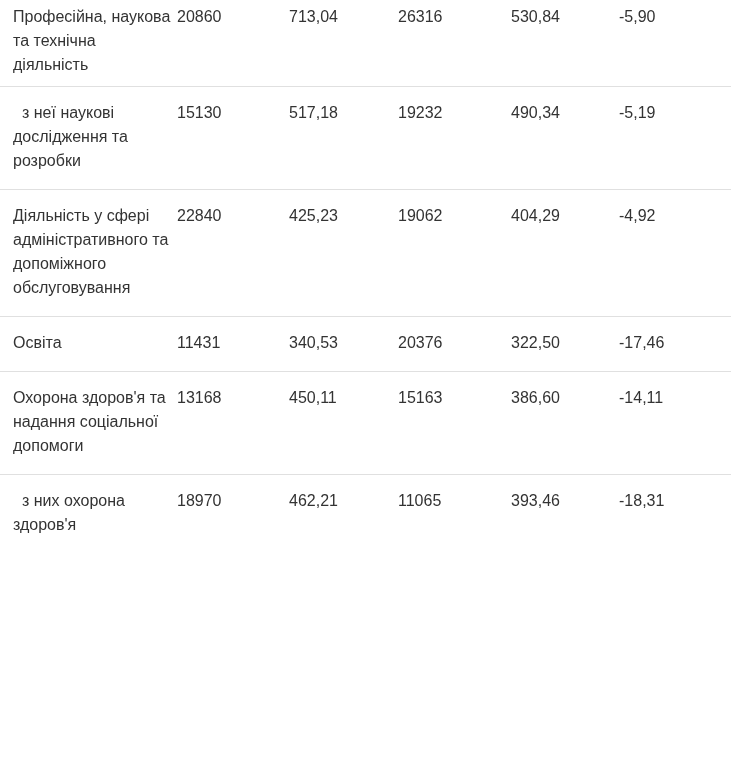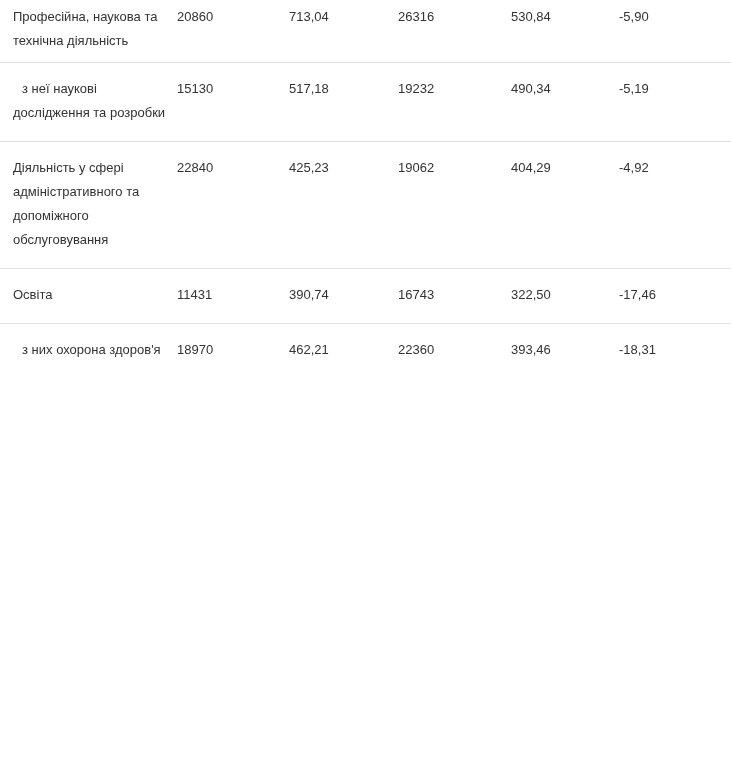--- a/index.html
+++ b/index.html
@@ -18,21 +18,21 @@
     table-layout: fixed;
   }
   .stats-table tr {
     border-bottom: 1px solid var(--divider, #e0e0e0);
   }
   .stats-table tr:last-child {
     border-bottom: none;
   }
   .stats-table td {
     vertical-align: top;
-    font-size: 13px;
+    font-size: 16px;
     line-height: 24px;
     color: var(--text, #333333);
     padding: 14px 0 16px 0;
     overflow: hidden;
     margin-left: 44px;
   }
   
   .stats-table tr:first-child td {
     padding-top: 5px;
     padding-bottom: 9px;
@@ -82,27 +82,35 @@
     <td class="label-cell">Діяльність у сфері адміністративного та допоміжного обслуговування</td>
     <td class="value-cell">22840</td>
     <td class="value-cell">425,23</td>
     <td class="value-cell">19062</td>
     <td class="value-cell">404,29</td>
     <td class="value-cell">-4,92</td>
   </tr>
       <tr>
     <td class="label-cell">Освіта</td>
     <td class="value-cell">11431</td>
-    <td class="value-cell">390,74</td>
-    <td class="value-cell">16743</td>
+    <td class="value-cell">340,53</td>
+    <td class="value-cell">20376</td>
     <td class="value-cell">322,50</td>
     <td class="value-cell">-17,46</td>
+  </tr>
+      <tr>
+    <td class="label-cell">Охорона здоров'я та надання соціальної допомоги</td>
+    <td class="value-cell">13168</td>
+    <td class="value-cell">450,11</td>
+    <td class="value-cell">15163</td>
+    <td class="value-cell">386,60</td>
+    <td class="value-cell">-14,11</td>
   </tr>
       <tr>
     <td class="label-cell indent">з них охорона здоров'я</td>
     <td class="value-cell">18970</td>
     <td class="value-cell">462,21</td>
-    <td class="value-cell">22360</td>
+    <td class="value-cell">11065</td>
     <td class="value-cell">393,46</td>
     <td class="value-cell">-18,31</td>
   </tr>
     </tbody>
 </table>
 
 </body></html>

